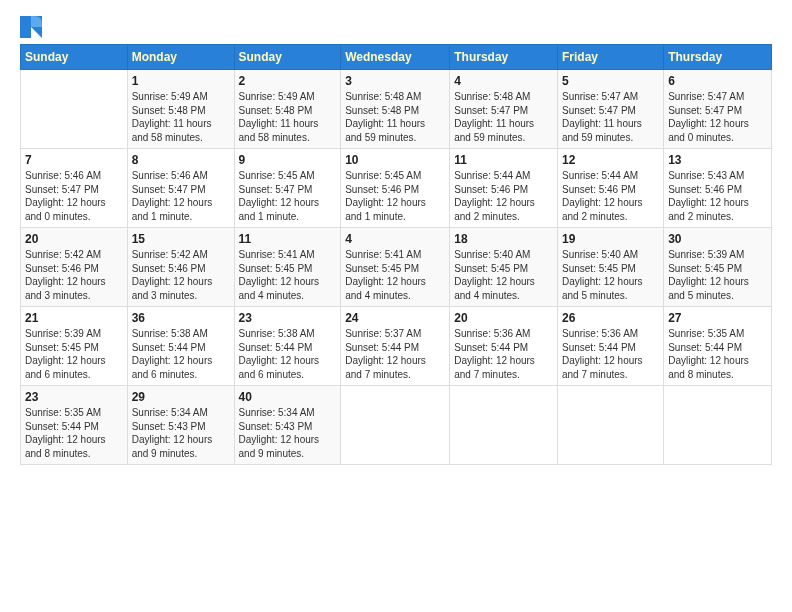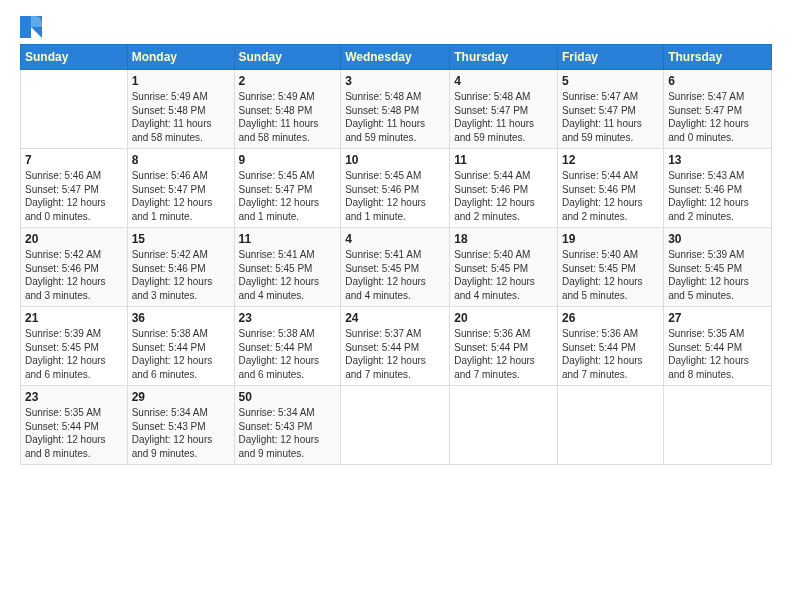--- a/index.html
+++ b/index.html
@@ -258,21 +258,21 @@
         <tr class="last-row">
           <td>
             <span class="day-num">23</span>
             <div class="day-info">Sunrise: 5:35 AM<br>Sunset: 5:44 PM<br>Daylight: 12 hours<br>and 8 minutes.</div>
           </td>
           <td>
             <span class="day-num">29</span>
             <div class="day-info">Sunrise: 5:34 AM<br>Sunset: 5:43 PM<br>Daylight: 12 hours<br>and 9 minutes.</div>
           </td>
           <td>
-            <span class="day-num">50</span>
+            <span class="day-num">40</span>
             <div class="day-info">Sunrise: 5:34 AM<br>Sunset: 5:43 PM<br>Daylight: 12 hours<br>and 9 minutes.</div>
           </td>
           <td class="empty-cell"></td>
           <td class="empty-cell"></td>
           <td class="empty-cell"></td>
           <td class="empty-cell"></td>
         </tr>
       </tbody>
   </table>
 </div>

